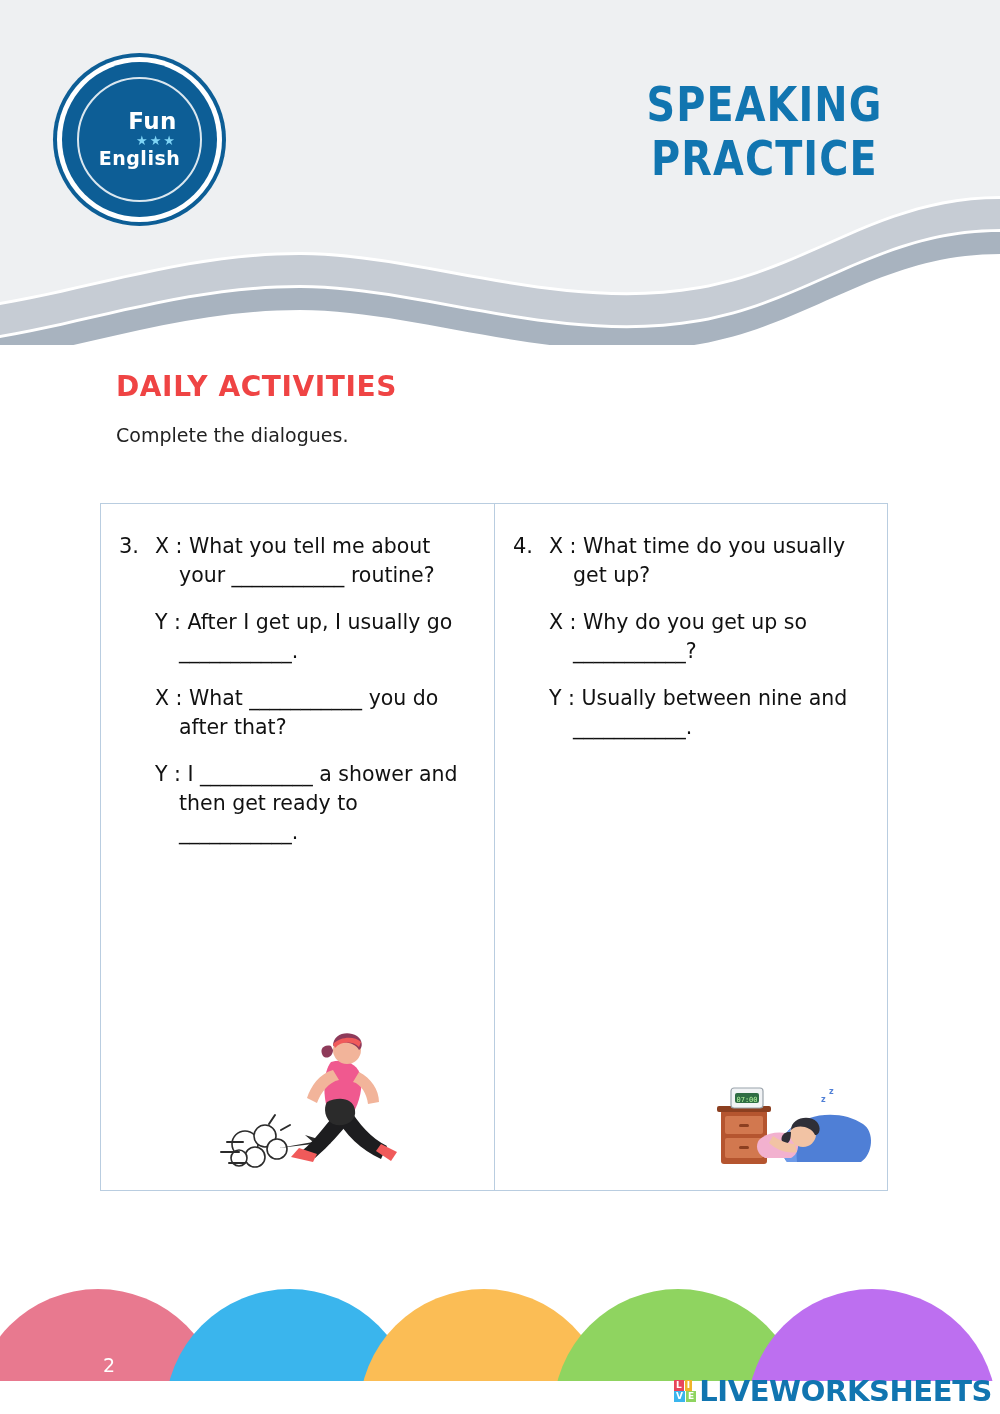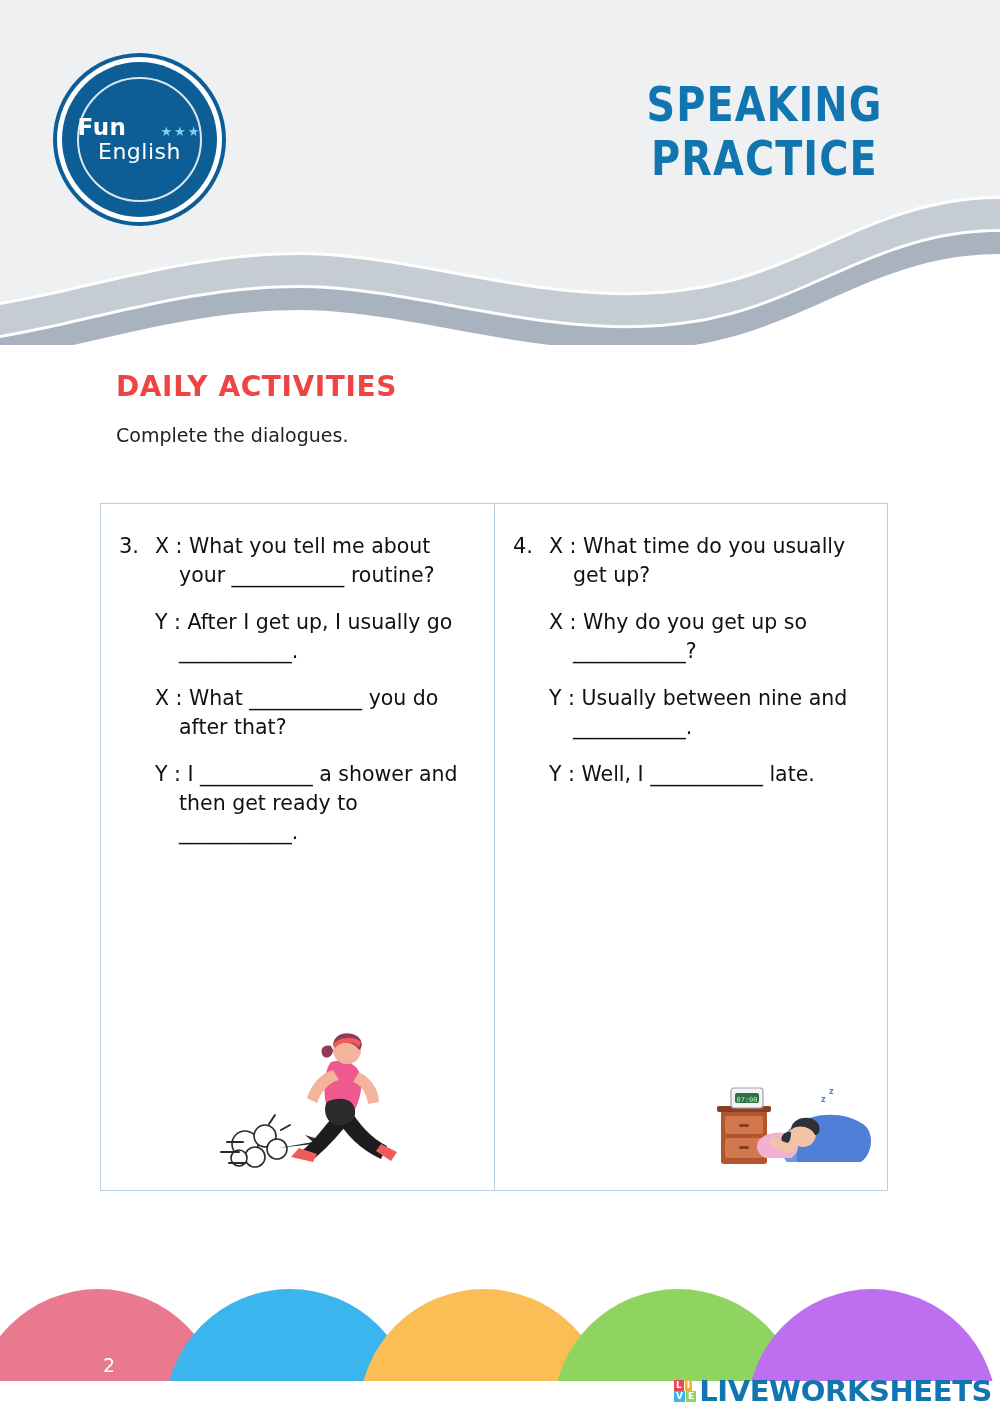--- a/index.html
+++ b/index.html
@@ -29,23 +29,23 @@
     display:flex; align-items:center; justify-content:center;
   }
   .logo-inner {
     width:125px; height:125px; border-radius:50%;
     border:2px solid rgba(255,255,255,.85);
     display:flex; flex-direction:column; align-items:center; justify-content:center;
     color:#ffffff;
     font-family:"DejaVu Sans", sans-serif;
   }
   .logo-line1 { font-size:23px; font-weight:bold; letter-spacing:.5px; line-height:1.05; }
-  .logo-line2 { font-size:22px; font-weight:normal; letter-spacing:.5px; line-height:1.15; }
+  .logo-line2 { font-size:19px; font-weight:bold; letter-spacing:.5px; line-height:1.15; }
   .logo-stars { font-size:13px; letter-spacing:2px; line-height:1; margin:1px 0 1px 34px; color:#7fd4f5; }
-  .logo-row { display:flex; align-items:flex-end; }
+  .logo-row { display:flex; align-items:flex-end;flex-direction:column; }
 
   .sp-title {
     position:absolute; right:118px; top:78px;
     text-align:center;
     color:#1175b0;
     font-size:48px; font-weight:bold;
     line-height:1.12;
     letter-spacing:1.2px;
     font-family:"DejaVu Sans Condensed","DejaVu Sans", sans-serif;
     transform:scaleX(.92);
@@ -198,21 +198,20 @@
       </svg>
     </div>
   </div>
 
   <div class="panel">
     <div class="qnum">4.</div>
     <div class="lines">
       <div class="line">X : What time do you usually get up?</div>
       <div class="line">X : Why do you get up so ___________?</div>
       <div class="line">Y : Usually between nine and ___________.</div>
-      <div class="line">Y : Well, I ___________ late.</div>
     </div>
 
     <div class="art art-sleeper">
       <svg width="160" height="90" viewBox="0 0 160 90" xmlns="http://www.w3.org/2000/svg">
 
         <rect x="4" y="28" width="46" height="54" rx="3" fill="#b5552f"></rect>
         <rect x="8" y="34" width="38" height="18" rx="2" fill="#d2784f"></rect>
         <rect x="8" y="56" width="38" height="20" rx="2" fill="#d2784f"></rect>
         <rect x="22" y="42" width="10" height="3" rx="1.5" fill="#8c3f20"></rect>
         <rect x="22" y="64" width="10" height="3" rx="1.5" fill="#8c3f20"></rect>

